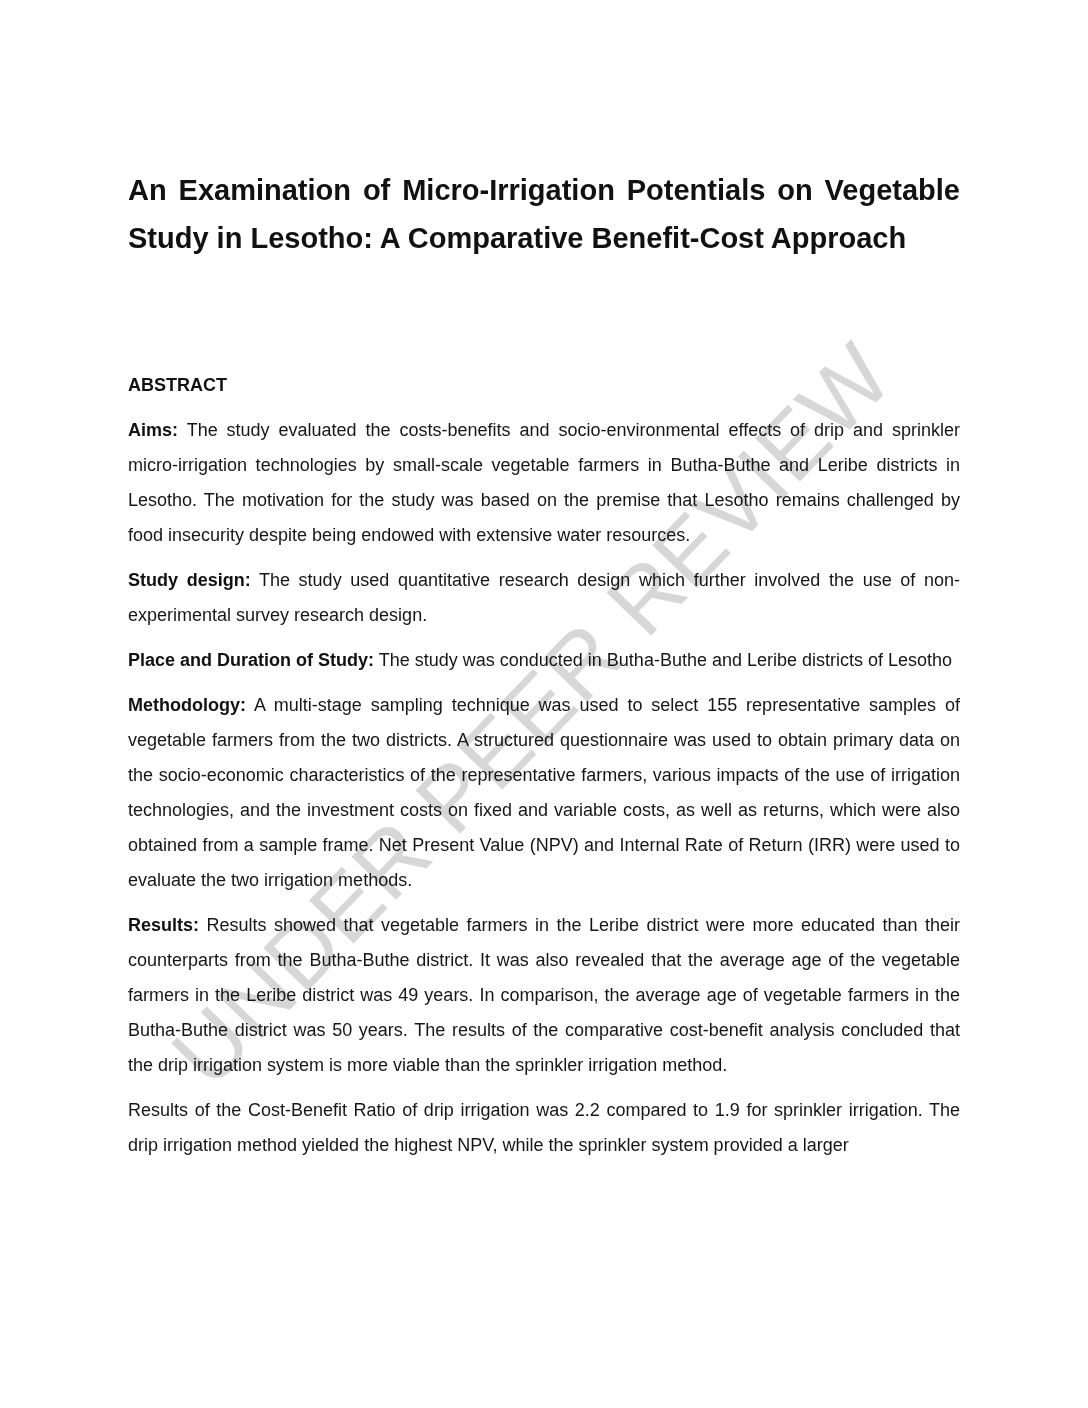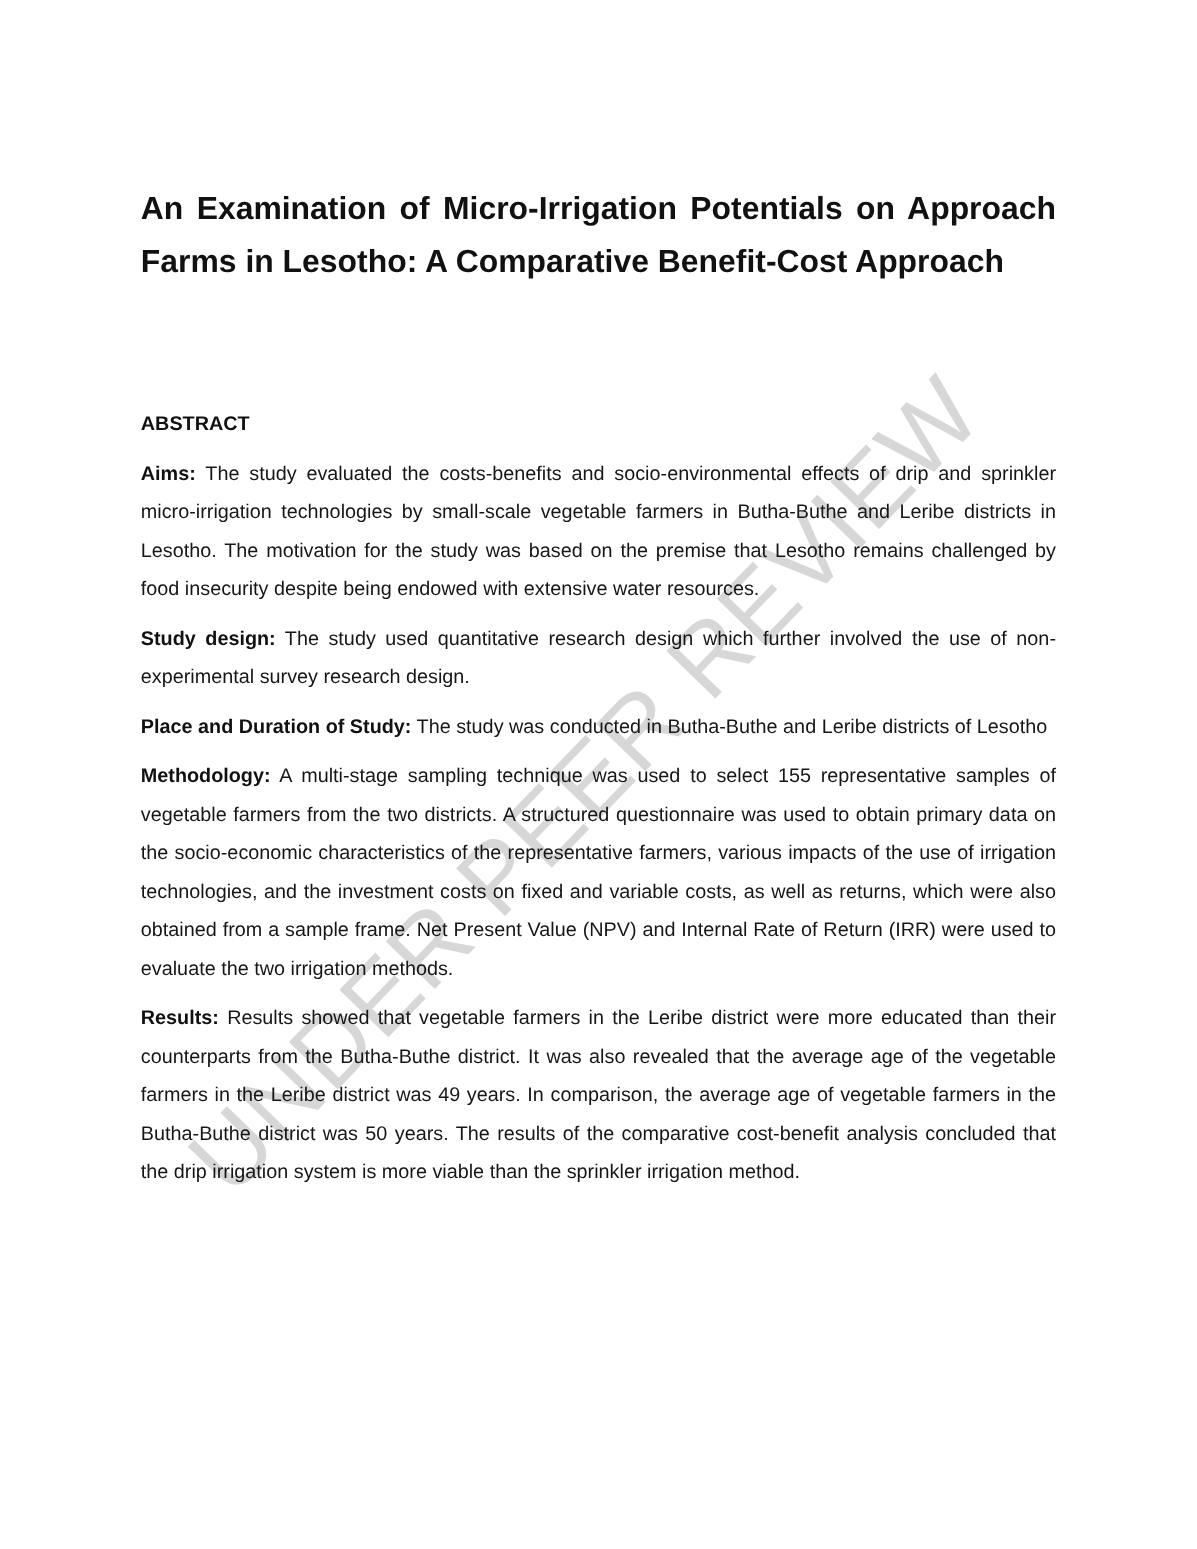--- a/index.html
+++ b/index.html
@@ -67,29 +67,30 @@
 </style>
 </head>
 <body>
 
 <div class="page">
 
   <div class="watermark" style="color: rgb(215, 215, 215);">UNDER PEER REVIEW</div>
 
   <div class="content">
 
-    <h1 class="title">An Examination of Micro-Irrigation Potentials on Approach Farms in Lesotho: A Comparative Benefit-Cost Approach</h1>
+    <h1 class="title">An Examination of Micro-Irrigation Potentials on Vegetable Study in Lesotho: A Comparative Benefit-Cost Approach</h1>
 
     <h2 class="abstract-heading">ABSTRACT</h2>
 
     <p class="para"><b class="lead">Aims:</b> <span>The study evaluated the costs-benefits and socio-environmental effects of drip and sprinkler micro-irrigation technologies by small-scale vegetable farmers in Butha-Buthe and Leribe districts in Lesotho. The motivation for the study was based on the premise that Lesotho remains challenged by food insecurity despite being endowed with extensive water resources.</span></p>
 
     <p class="para"><b class="lead">Study design:</b> <span>The study used quantitative research design which further involved the use of non-experimental survey research design.</span></p>
 
     <p class="para"><b class="lead">Place and Duration of Study:</b> <span>The study was conducted in Butha-Buthe and Leribe districts of Lesotho</span></p>
 
     <p class="para"><b class="lead">Methodology:</b> <span>A multi-stage sampling technique was used to select 155 representative samples of vegetable farmers from the two districts. A structured questionnaire was used to obtain primary data on the socio-economic characteristics of the representative farmers, various impacts of the use of irrigation technologies, and the investment costs on fixed and variable costs, as well as returns, which were also obtained from a sample frame. Net Present Value (NPV) and Internal Rate of Return (IRR) were used to evaluate the two irrigation methods.</span></p>
 
     <p class="para"><b class="lead">Results:</b> <span>Results showed that vegetable farmers in the Leribe district were more educated than their counterparts from the Butha-Buthe district. It was also revealed that the average age of the vegetable farmers in the Leribe district was 49 years. In comparison, the average age of vegetable farmers in the Butha-Buthe district was 50 years. The results of the comparative cost-benefit analysis concluded that the drip irrigation system is more viable than the sprinkler irrigation method.</span></p>
 
+    <p class="para"><b class="lead"></b> <span>Results of the Cost-Benefit Ratio of drip irrigation was 2.2 compared to 1.9 for sprinkler irrigation. The drip irrigation method yielded the highest NPV, while the sprinkler system provided a larger</span></p>
 
   </div>
 </div>
 
 </body></html>

